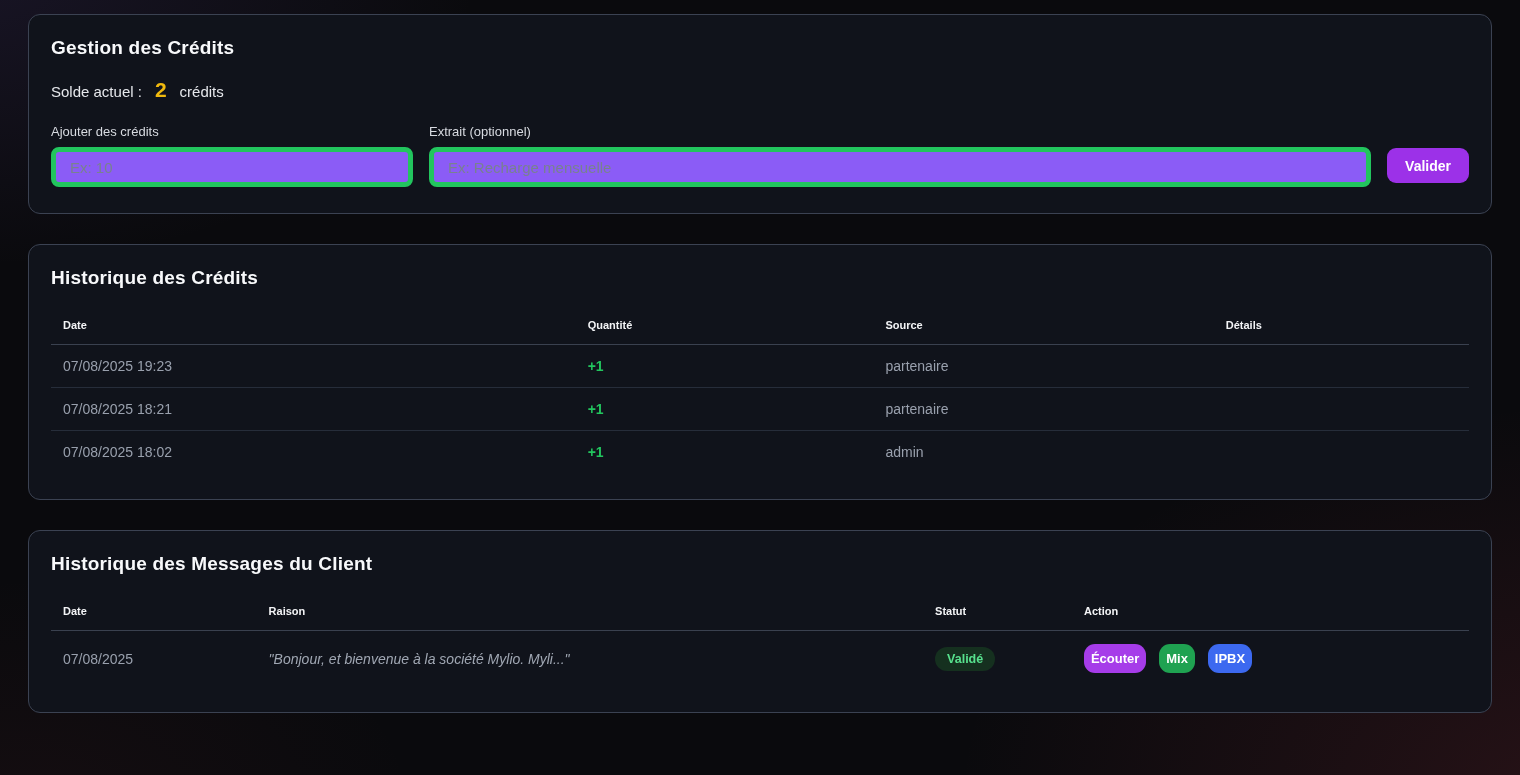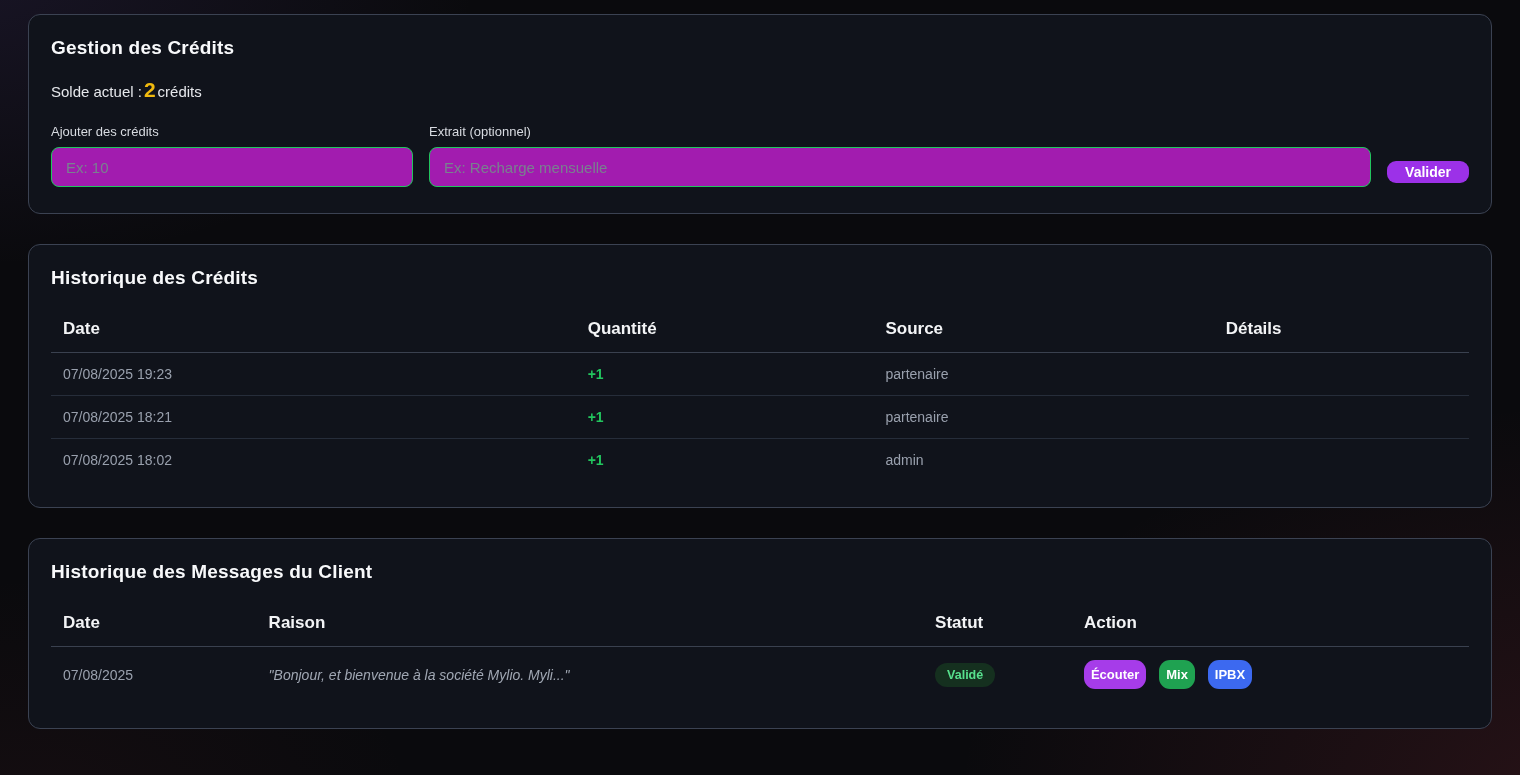--- a/index.html
+++ b/index.html
@@ -34,21 +34,21 @@
     color: #f8f9fb;
     letter-spacing: 0.2px;
   }
   
   .balance {
     font-size: 15px;
     color: #e6e8ec;
     margin-bottom: 24px;
     display: flex;
     align-items: baseline;
-    gap: 2px;
+    gap: 13px;
   }
   .balance-value {
     color: #f0b90e;
     font-size: 21px;
     font-weight: bold;
     line-height: 1;
   }
   .form-row {
     display: flex;
     align-items: flex-end;
@@ -58,49 +58,49 @@
   .field-amount { width: 362px; }
   .field-reason { flex: 1; }
   .field-label {
     font-size: 13px;
     color: #d8dbe1;
     margin-bottom: 8px;
   }
   .text-input {
     height: 40px;
     width: 100%;
-    background: #a21caf;
-    border: 1px solid #22c55e;
+    background: #8b5cf6;
+    border: 5px solid #22c55e;
     border-radius: 8px;
     padding: 0 14px;
     color: #e5e7eb;
     font-size: 15px;
     font-family: "Liberation Sans", sans-serif;
     outline: none;
   }
   .text-input::placeholder { color: #79818f; }
   .btn-submit {
-    height: 22px;
+    height: 35px;
     padding: 0 18px;
     margin-bottom: 4px;
     background: #9c31e8;
     color: #ffffff;
     font-weight: bold;
     font-size: 14px;
     font-family: "Liberation Sans", sans-serif;
     border: none;
     border-radius: 9px;
     cursor: pointer;
     flex: 0 0 auto;
   }
   
   table { width: 100%; border-collapse: collapse; table-layout: fixed; }
   th {
     text-align: left;
-    font-size: 17px;
+    font-size: 11px;
     font-weight: bold;
     color: #f3f4f6;
     padding: 10px 12px 13px 12px;
     border-bottom: 1px solid #3a414f;
   }
   td {
     font-size: 14px;
     color: #99a0ad;
     padding: 13px 12px;
     border-bottom: 1px solid #262d3a;

